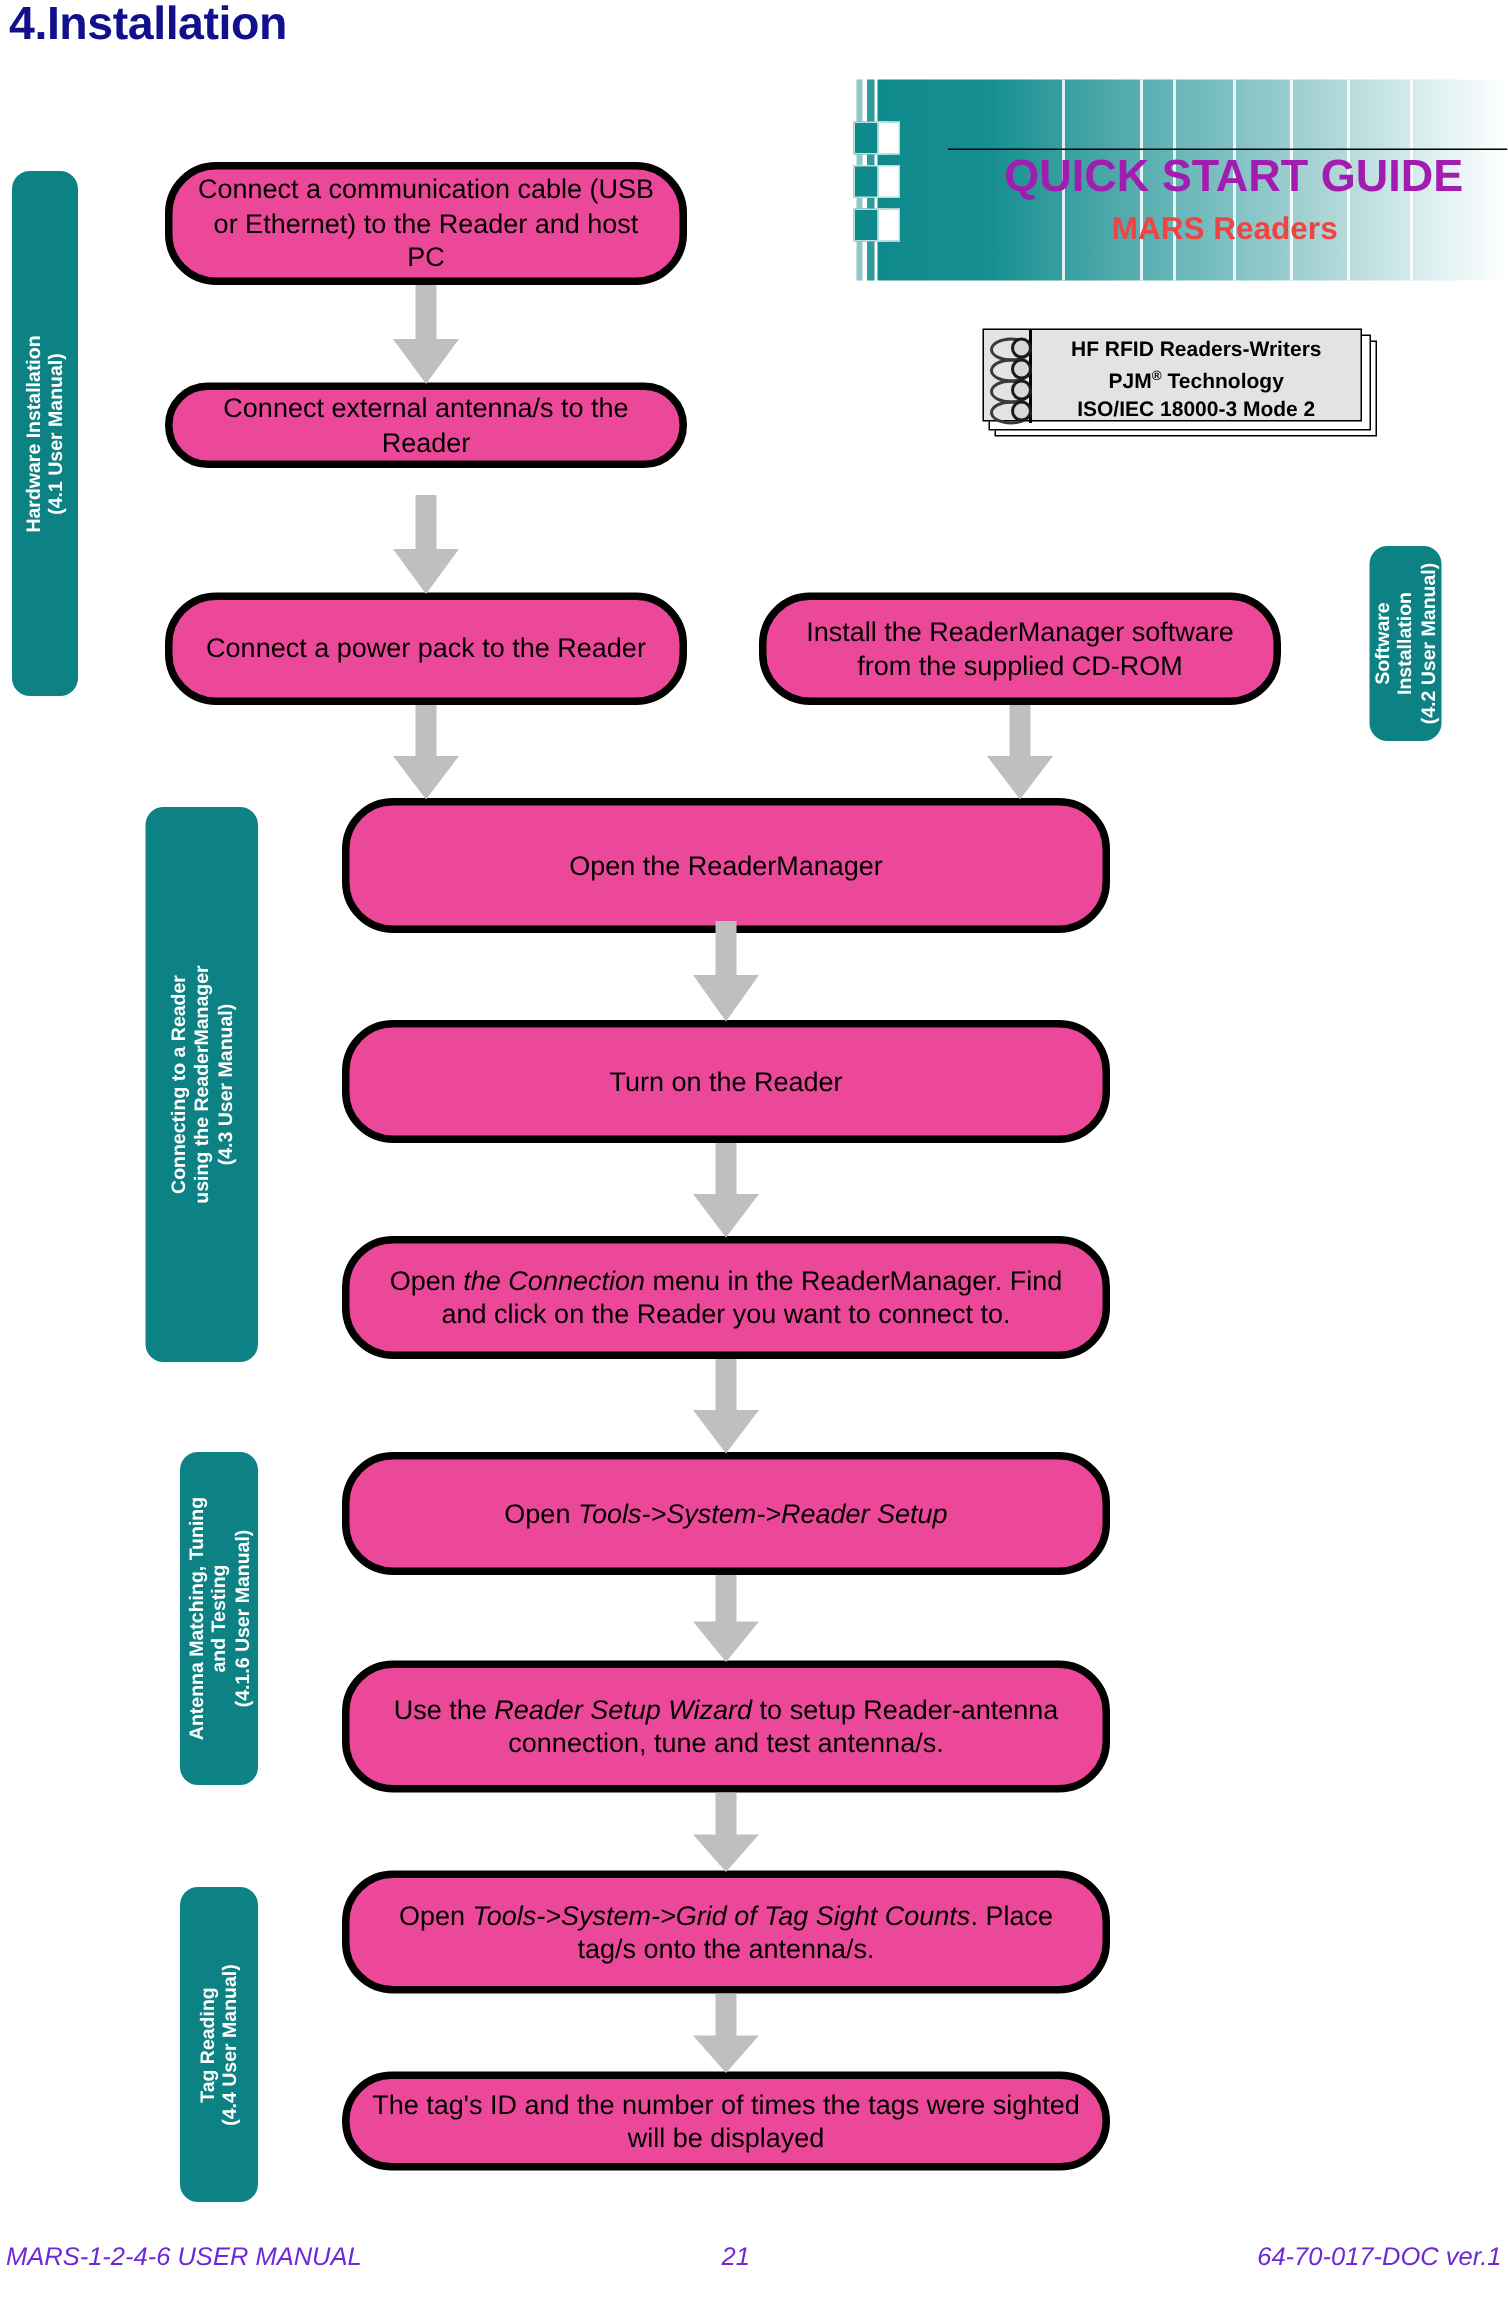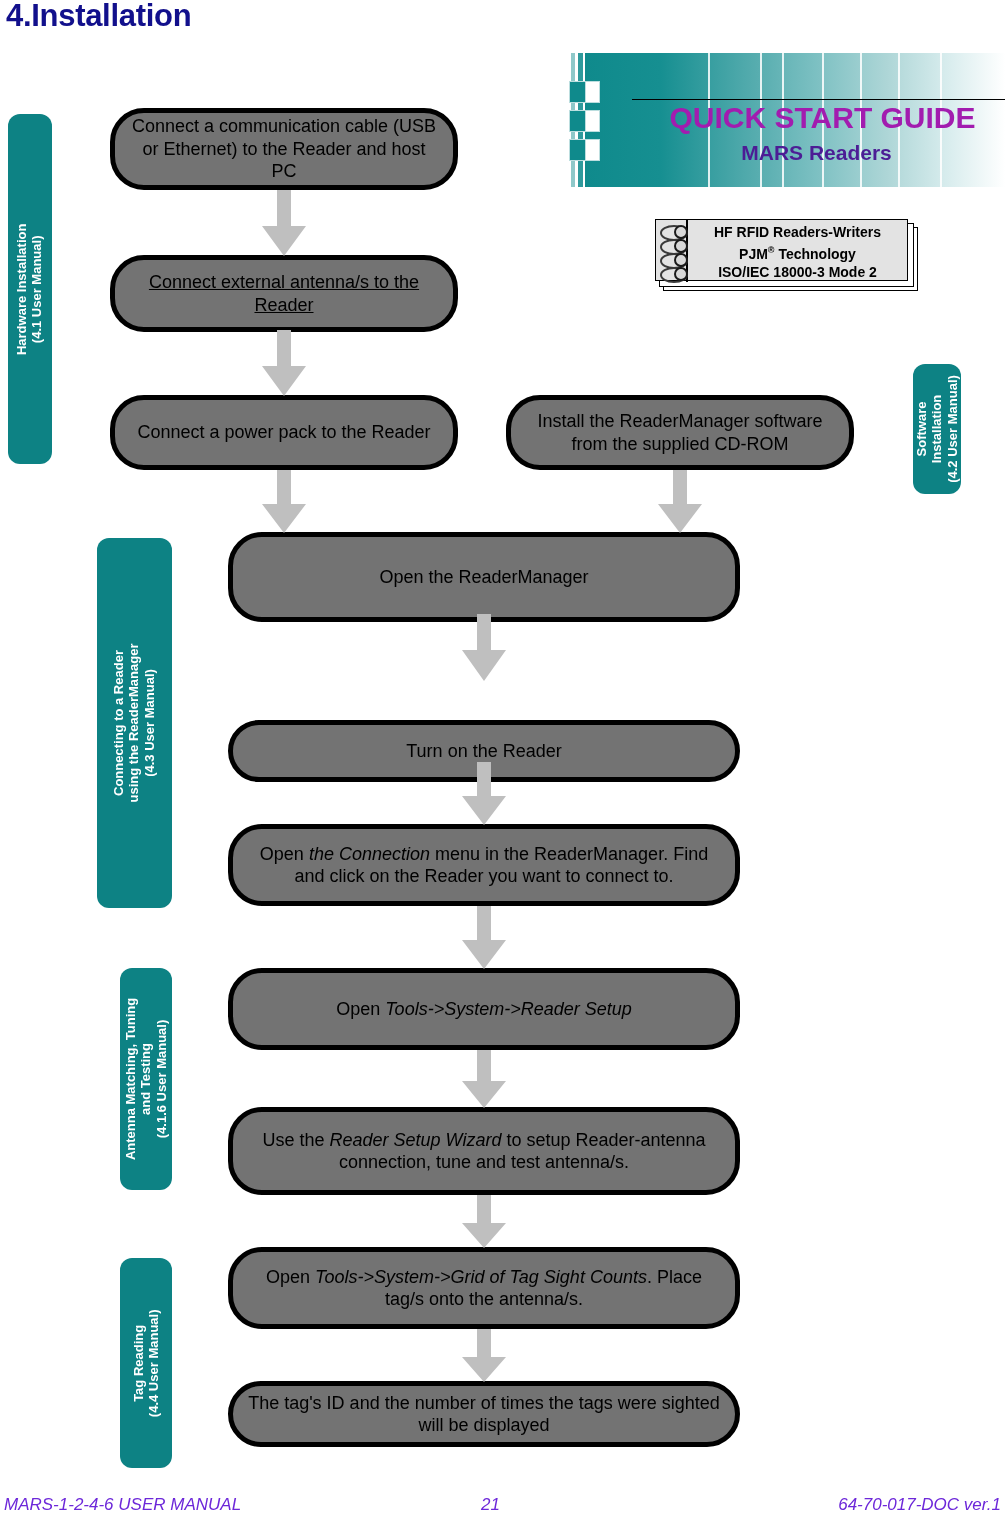--- a/index.html
+++ b/index.html
@@ -103,21 +103,21 @@
     box-sizing: border-box;
   }
   #banner-subtitle {
     position: absolute;
     left: 0;
     top: 88px;
     width: 437px;
     text-align: center;
     font-size: 21px;
     font-weight: bold;
-    color: #4c1d95;
+    color: #ef4444;
     padding-left: 60px;
     box-sizing: border-box;
   }
 
   
   #rfid-badge {
     position: absolute;
     left: 655px;
     top: 219px;
     width: 263px;
@@ -197,46 +197,46 @@
 
   #tab-hardware   { left: 8px;  top: 114px;  width: 44px;  height: 350px; }
   #tab-software   { left: 913px; top: 364px; width: 48px;  height: 130px; }
   #tab-connecting { left: 97px; top: 538px;  width: 75px;  height: 370px; }
   #tab-antenna    { left: 120px; top: 968px; width: 52px;  height: 222px; }
   #tab-tagreading { left: 120px; top: 1258px; width: 52px; height: 210px; }
 
   
   .flowbox {
     position: absolute;
-    background: #737373;
+    background: #ec4899;
     border: 5px solid #000000;
     border-radius: 34px;
     box-sizing: border-box;
     display: flex;
     align-items: center;
     justify-content: center;
     text-align: center;
     font-size: 18px;
     color: #000;
     line-height: 1.25;
     padding: 4px 14px;
   }
   .flowbox .sub {
     display: block;
     font-size: 14px;
     line-height: 1.2;
   }
   .flowbox i { font-style: italic; text-align: right; }
 
   #box-cable      { left: 110px; top: 108px; width: 348px; height: 82px; }
-  #box-antenna    { left: 110px; top: 255px; width: 348px; height: 77px; text-decoration: underline; }
+  #box-antenna    { left: 110px; top: 255px; width: 348px; height: 57px; }
   #box-power      { left: 110px; top: 395px; width: 348px; height: 75px; }
   #box-install    { left: 506px; top: 395px; width: 348px; height: 75px; }
   #box-openrm     { left: 228px; top: 532px; width: 512px; height: 90px; }
-  #box-turnon     { left: 228px; top: 680px; width: 512px; height: 62px; margin-top: 40px; }
+  #box-turnon     { left: 228px; top: 680px; width: 512px; height: 82px; }
   #box-connection { left: 228px; top: 824px; width: 512px; height: 82px; }
   #box-readersetup{ left: 228px; top: 968px; width: 512px; height: 82px; }
   #box-wizard     { left: 228px; top: 1107px; width: 512px; height: 88px; }
   #box-grid       { left: 228px; top: 1247px; width: 512px; height: 82px; }
   #box-result     { left: 228px; top: 1381px; width: 512px; height: 66px; }
 
   
   .arrow {
     position: absolute;
     width: 44px;

